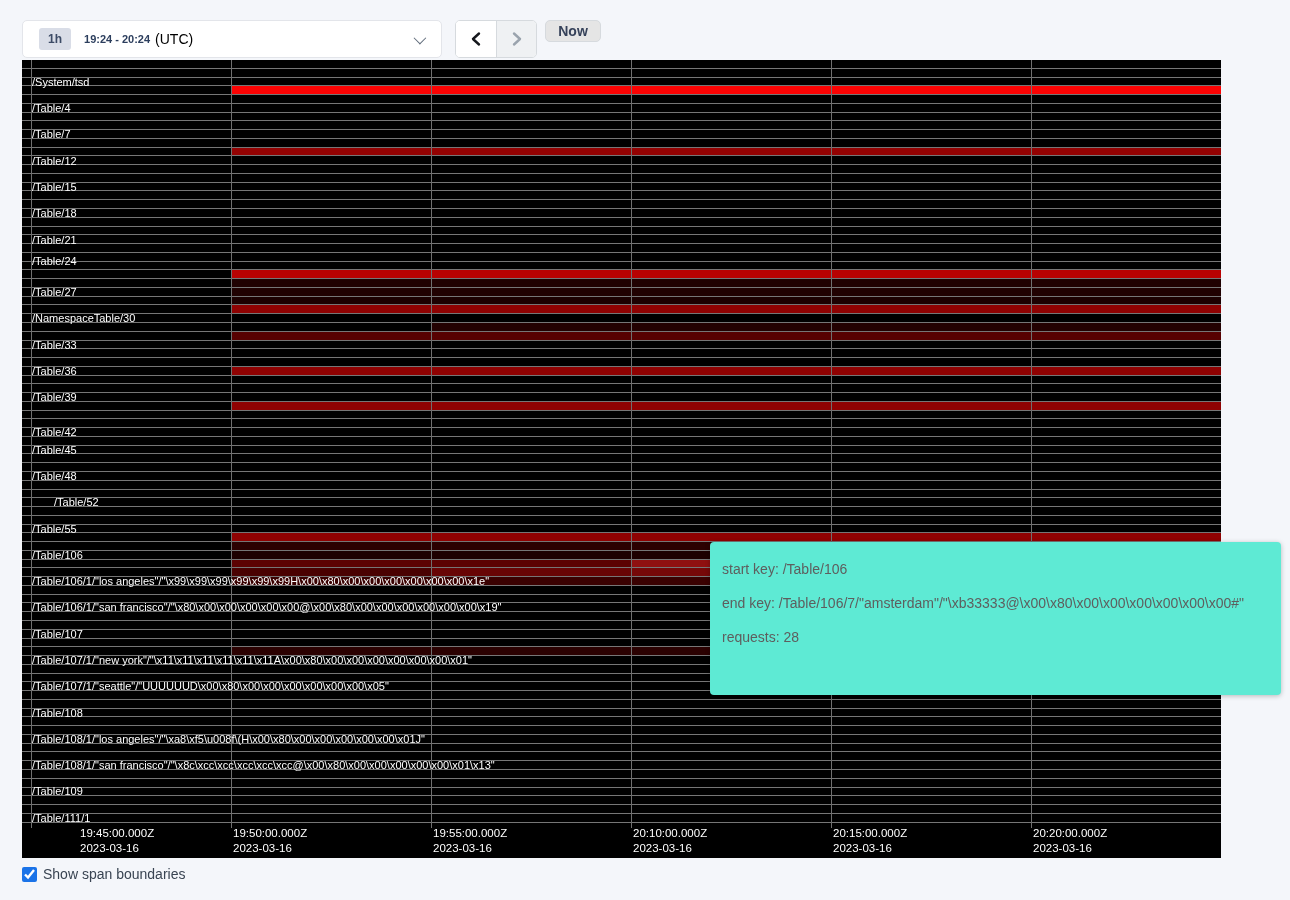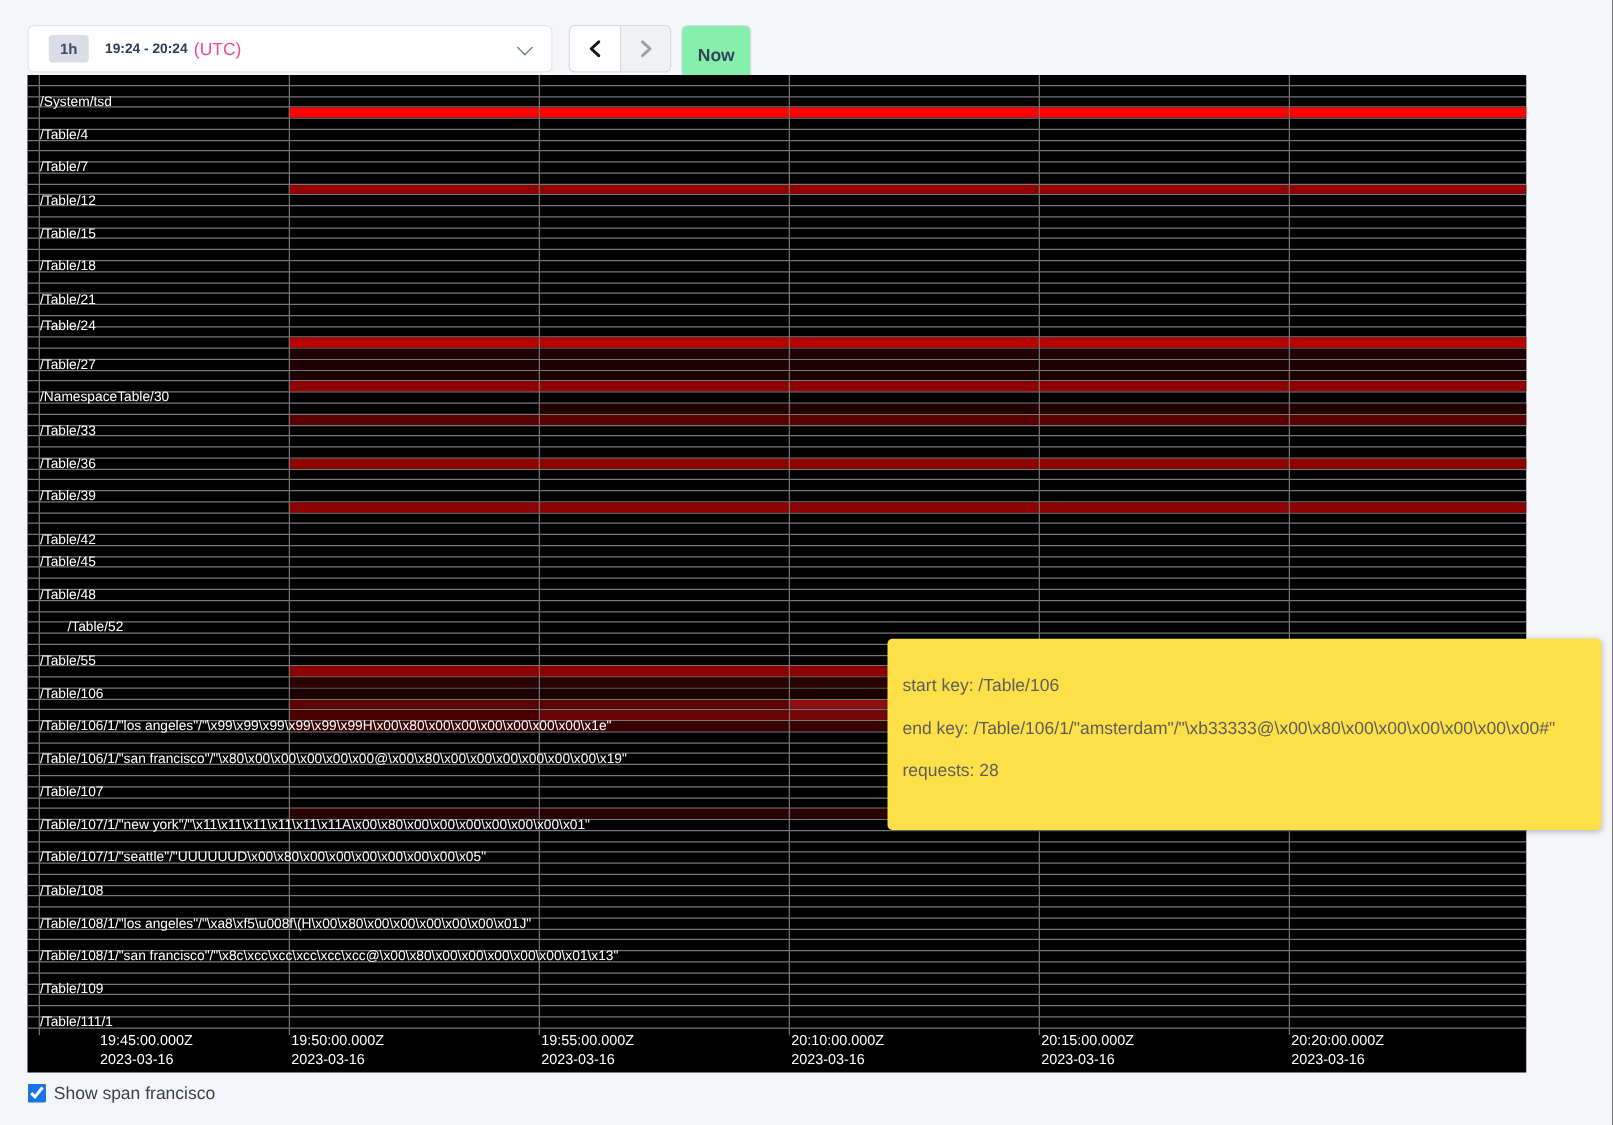--- a/index.html
+++ b/index.html
@@ -14,39 +14,39 @@
   .time-select {
     position:absolute; left:22px; top:20px; width:420px; height:38px;
     background:#fff; border:1px solid #e3e5ea; border-radius:5px;
     display:flex; align-items:center; cursor:pointer;
   }
   .range-badge {
     margin-left:16px; background:#d9dde7; color:#3c4b66;
     font-size:12px; font-weight:bold; padding:4px 9px; border-radius:3px;
   }
   .range-label { margin-left:13px; font-size:11px; font-weight:bold; color:#2c3e5d; }
-  .range-suffix { margin-left:5px; font-size:14px; color:#ec4899; }
+  .range-suffix { margin-left:5px; font-size:14px; color:#000000; }
   .chevron-down {
     margin-left:auto; margin-right:18px; width:9px; height:9px;
     border-right:1.6px solid #5f6b7a; border-bottom:1.6px solid #5f6b7a;
     transform:rotate(45deg) translateY(-2px);
   }
   .nav-group {
     position:absolute; left:455px; top:20px; height:38px;
     display:flex; border:1px solid #d6dade; border-radius:5px; overflow:hidden;
     background:#fff;
   }
   .nav-btn {
     width:40px; height:100%; display:flex; align-items:center; justify-content:center;
     background:#fff; border:none; cursor:pointer;
   }
   .nav-btn + .nav-btn { border-left:1px solid #d6dade; background:#eff1f3; cursor:default; }
   .now-btn {
-    position:absolute; left:545px; top:20px; width:56px; height:47px;
-    background:#86efac; border:1px solid #d6dade; border-radius:5px;
+    position:absolute; left:545px; top:20px; width:56px; height:22px;
+    background:#e5e5e5; border:1px solid #d6dade; border-radius:5px;
     font-family:inherit; font-size:14px; font-weight:bold; color:#36425a; cursor:pointer;
   }
   
   .heatmap {
     position:absolute; left:22px; top:60px; width:1199px; height:798px;
     background:#000; cursor:crosshair;
   }
   .hm-rows {
     position:absolute; left:0; right:0; top:0; height:762px;
     display:flex; flex-direction:column; z-index:1;
@@ -57,23 +57,23 @@
     position:absolute; top:0; height:768px; width:1px; background:#6f6f6f; z-index:3;
   }
   .hm-label {
     position:absolute; left:10px; transform:translateY(-50%);
     color:#fff; font-size:11px; white-space:nowrap; z-index:4; line-height:12px;
   }
   .hm-axis { position:absolute; left:0; right:0; bottom:0; height:36px; z-index:4; }
   .hm-tick { position:absolute; top:4px; color:#fff; font-size:11.5px; line-height:15px; white-space:nowrap; }
   
   .tooltip {
-    position:absolute; left:710px; top:511px; width:571px; height:153px;
-    background:#fde047; border-radius:4px; box-shadow:0 1px 5px rgba(0,0,0,0.25);
-    padding:20px 12px; z-index:50;
+    position:absolute; left:710px; top:542px; width:571px; height:153px;
+    background:#5eead4; border-radius:4px; box-shadow:0 1px 5px rgba(0,0,0,0.25);
+    padding:10px 12px; z-index:50;
   }
   .tooltip p {
     font-size:14px; color:#5e5e5e; line-height:34px; white-space:nowrap;
   }
   
   .footer { position:absolute; left:22px; top:866px; display:flex; align-items:center; }
   .footer input[type=checkbox] {
     width:15px; height:15px; accent-color:#1a73e8; cursor:pointer;
   }
   .footer label { margin-left:6px; font-size:14px; color:#394452; }
@@ -294,20 +294,20 @@
       </div>
       <div class="hm-tick" style="left: 1011px;">
         <div>20:20:00.000Z</div>
         <div>2023-03-16</div>
       </div>
     </div>
 </div>
 
 <div class="tooltip">
   <p>start key: /Table/106</p>
-  <p>end key: /Table/106/1/"amsterdam"/"\xb33333@\x00\x80\x00\x00\x00\x00\x00\x00#"</p>
+  <p>end key: /Table/106/7/"amsterdam"/"\xb33333@\x00\x80\x00\x00\x00\x00\x00\x00#"</p>
   <p>requests: 28</p>
 </div>
 
 <div class="footer">
   <input type="checkbox" id="span-cb" checked="" style="">
-  <label for="span-cb">Show span francisco</label>
+  <label for="span-cb">Show span boundaries</label>
 </div>
 
 </body></html>

